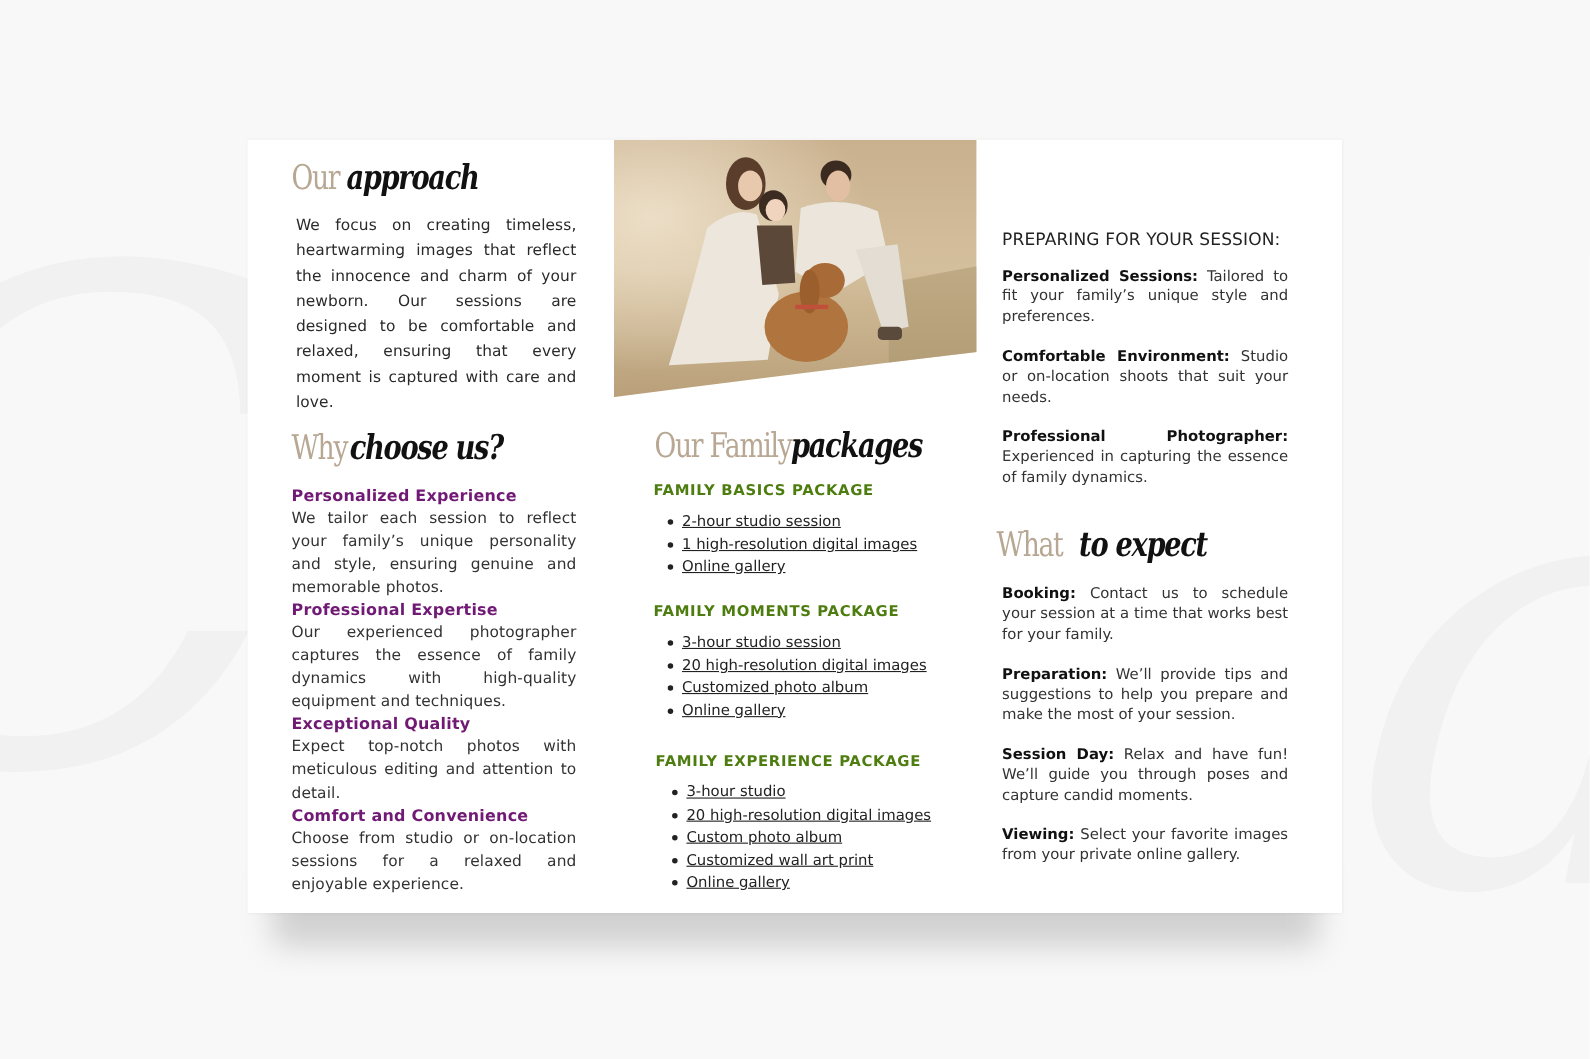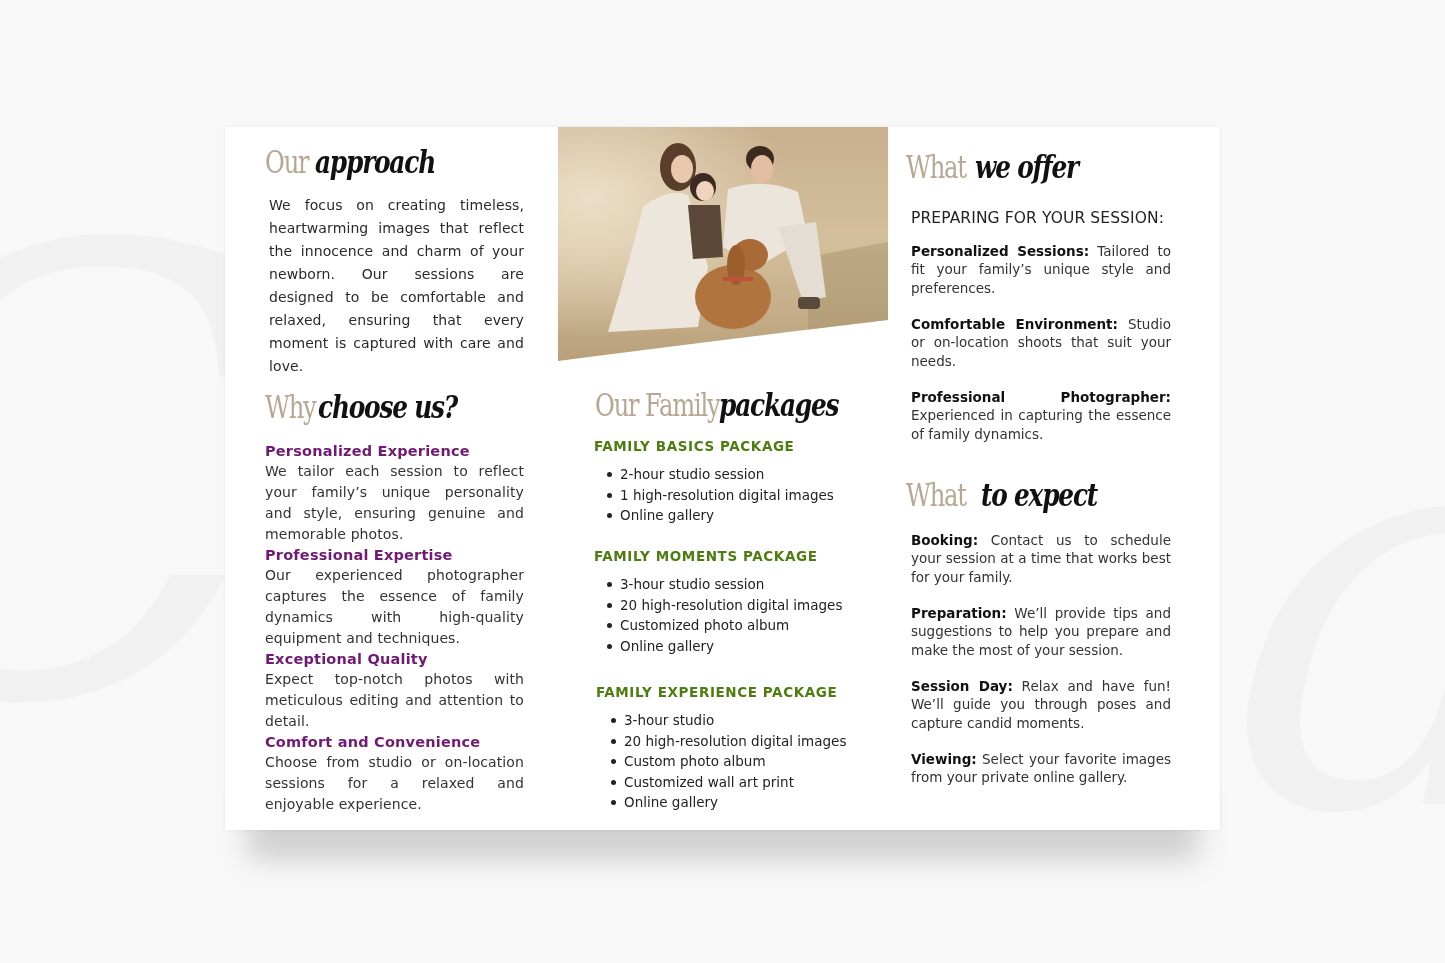--- a/index.html
+++ b/index.html
@@ -107,20 +107,21 @@
     margin-top: 9px;
     padding-left: 13px;
   }
   .pkg-list li {
     font-family: "DejaVu Sans", sans-serif;
     font-size: 13.5px;
     color: #222;
     line-height: 20.5px;
     position: relative;
     padding-left: 13px;
+    text-decoration: underline;
   }
   .pkg-list li::before {
     content: "";
     position: absolute; left: 0; top: 8px;
     width: 5px; height: 5px; border-radius: 50%;
     background: #222;
   }
 
   .offer-sub {
     position: absolute; left: 23px; top: 82px;
@@ -249,23 +250,20 @@
         <li>3-hour studio</li>
         <li>20 high-resolution digital images</li>
         <li>Custom photo album</li>
         <li>Customized wall art print</li>
         <li>Online gallery</li>
       </ul>
     </div>
   </section>
 
   <section class="panel panel-right">
-    <h2 class="heading" style="left:18px; top:25px;">
-      <span class="tan">What</span><span class="ital" style="margin-left:-8px;">we offer</span>
-    </h2>
     <div class="offer-sub">PREPARING FOR YOUR SESSION:</div>
 
     <p class="para" style="top:115px;"><span class="lbl">Personalized Sessions:</span><span> Tailored to fit your family’s unique style and preferences.</span></p>
     <p class="para" style="top:188px;"><span class="lbl">Comfortable Environment:</span><span> Studio or on-location shoots that suit your needs.</span></p>
     <p class="para" style="top:261px;"><span class="lbl">Professional Photographer:</span><span> Experienced in capturing the essence of family dynamics.</span></p>
 
     <h2 class="heading" style="left:18px; top:353px;">
       <span class="tan">What</span><span class="ital" style="margin-left:-2px;">to expect</span>
     </h2>
 

